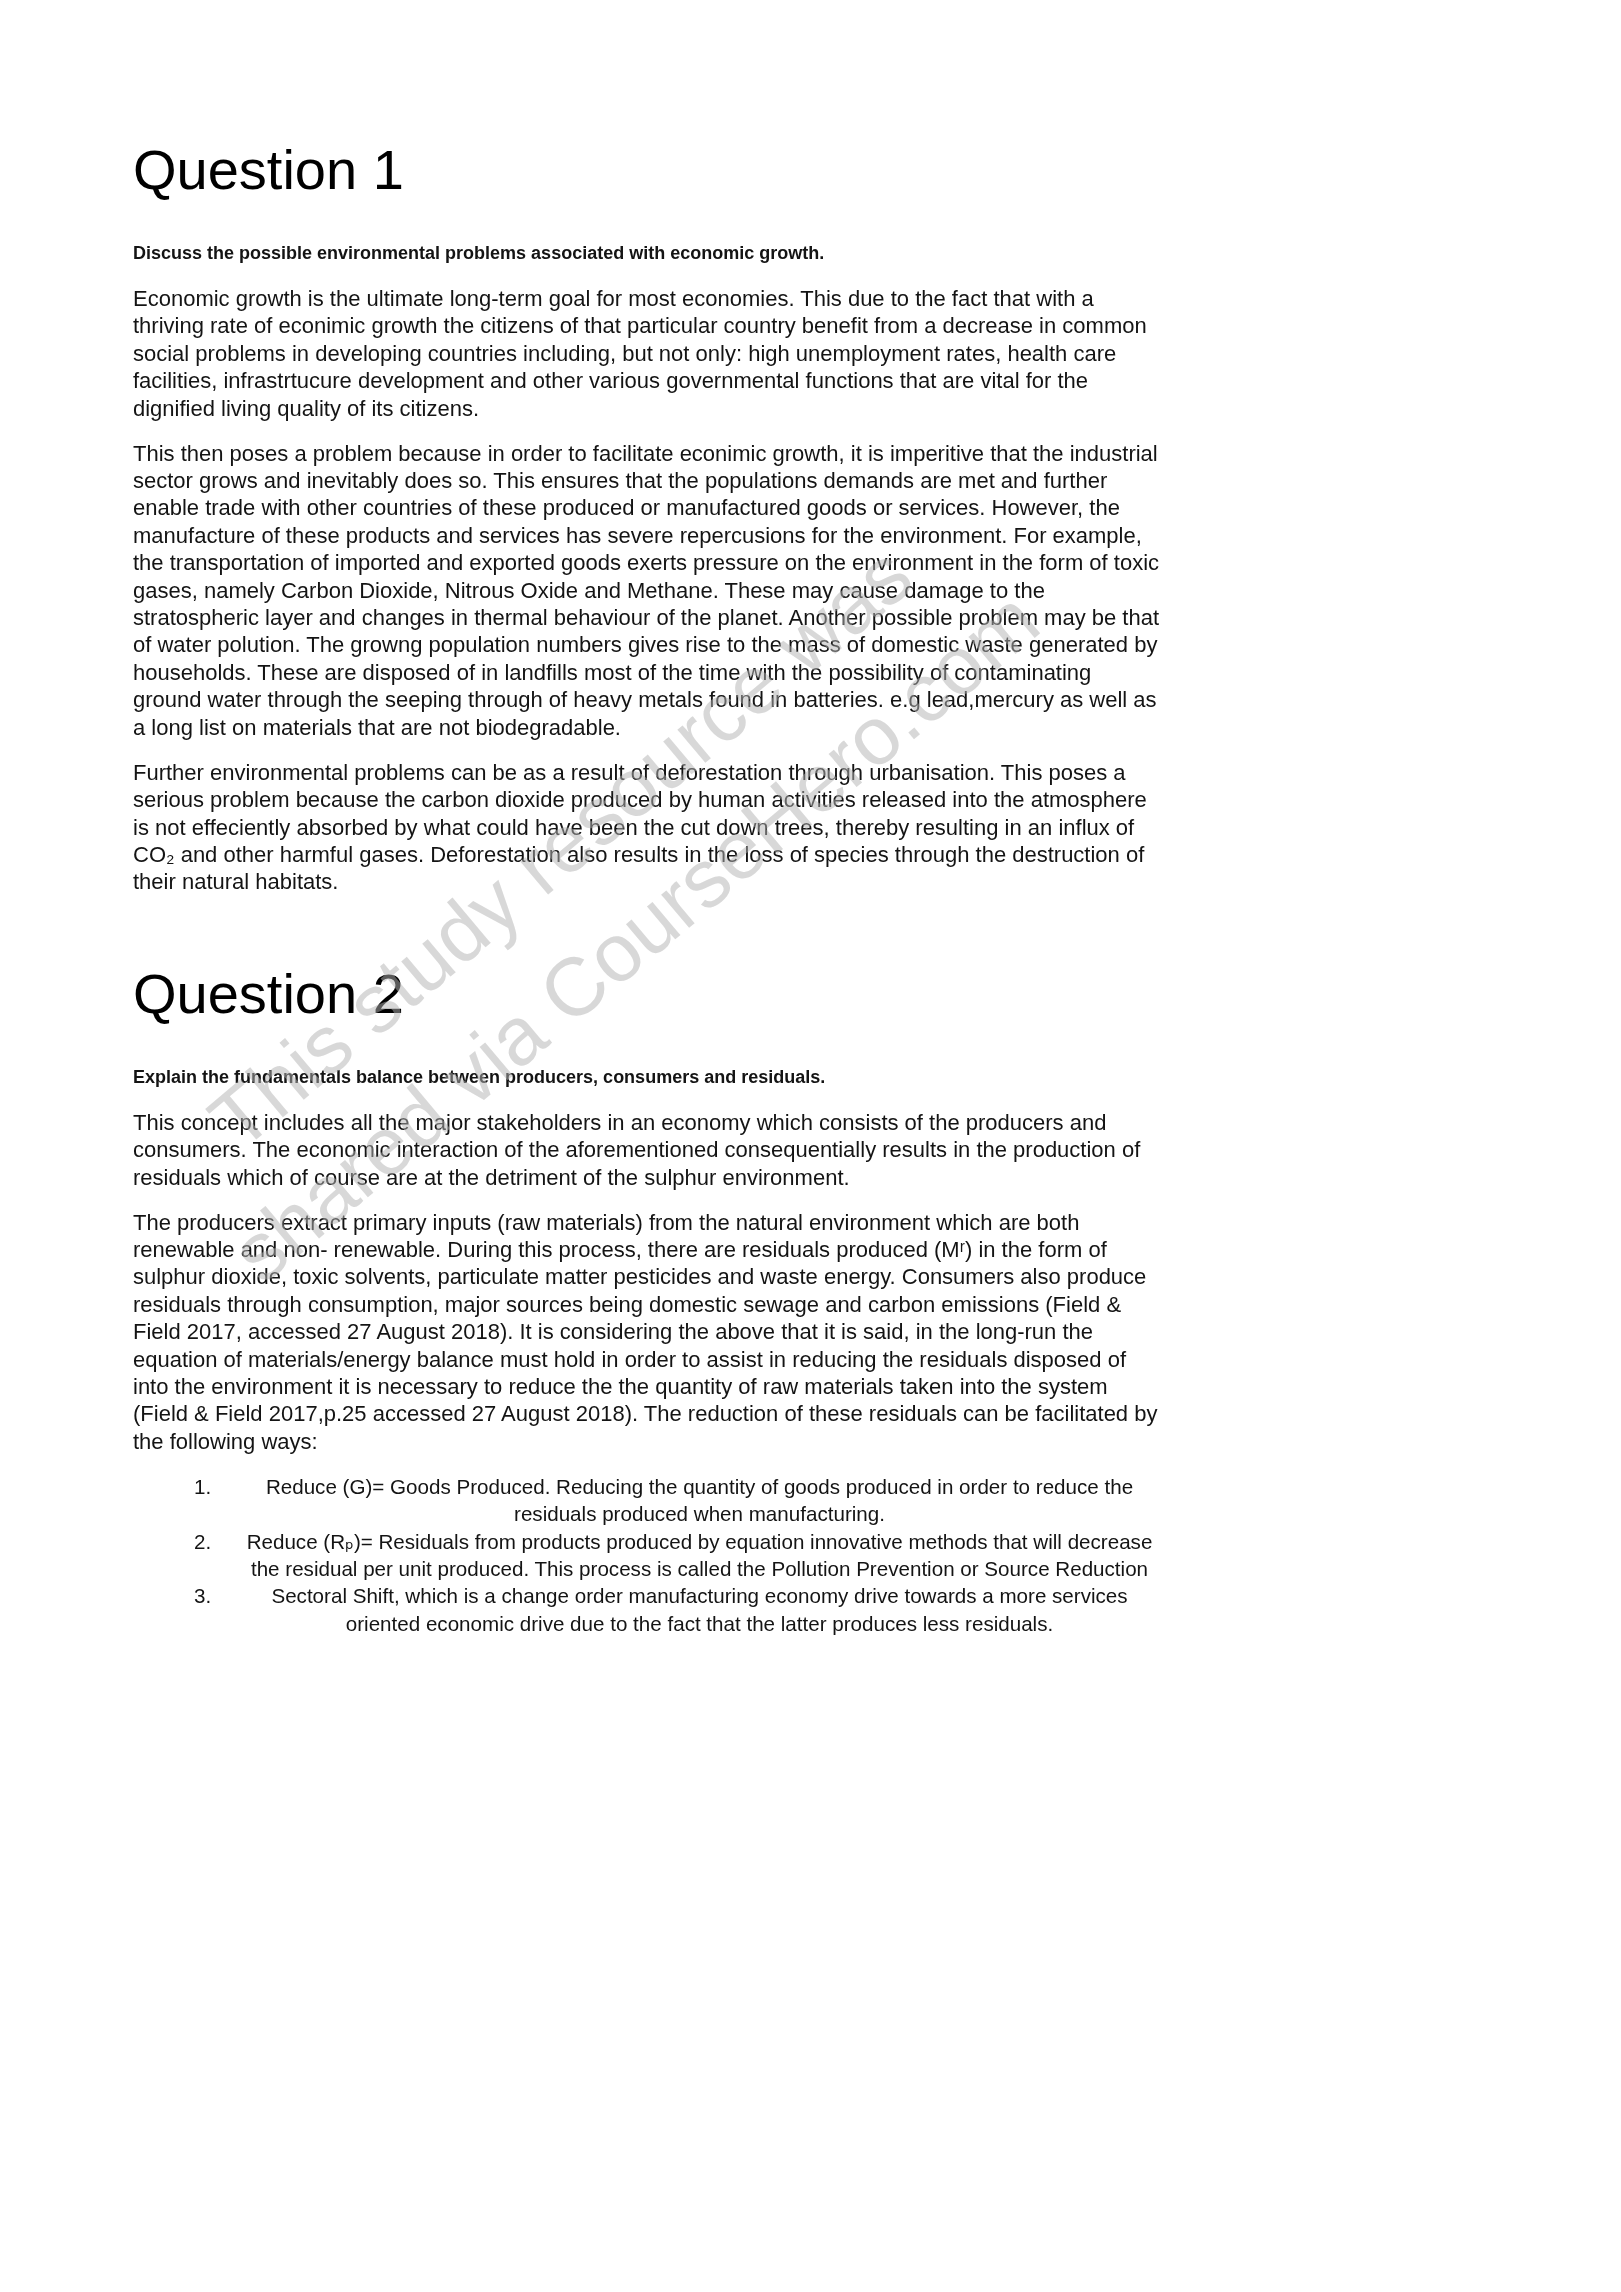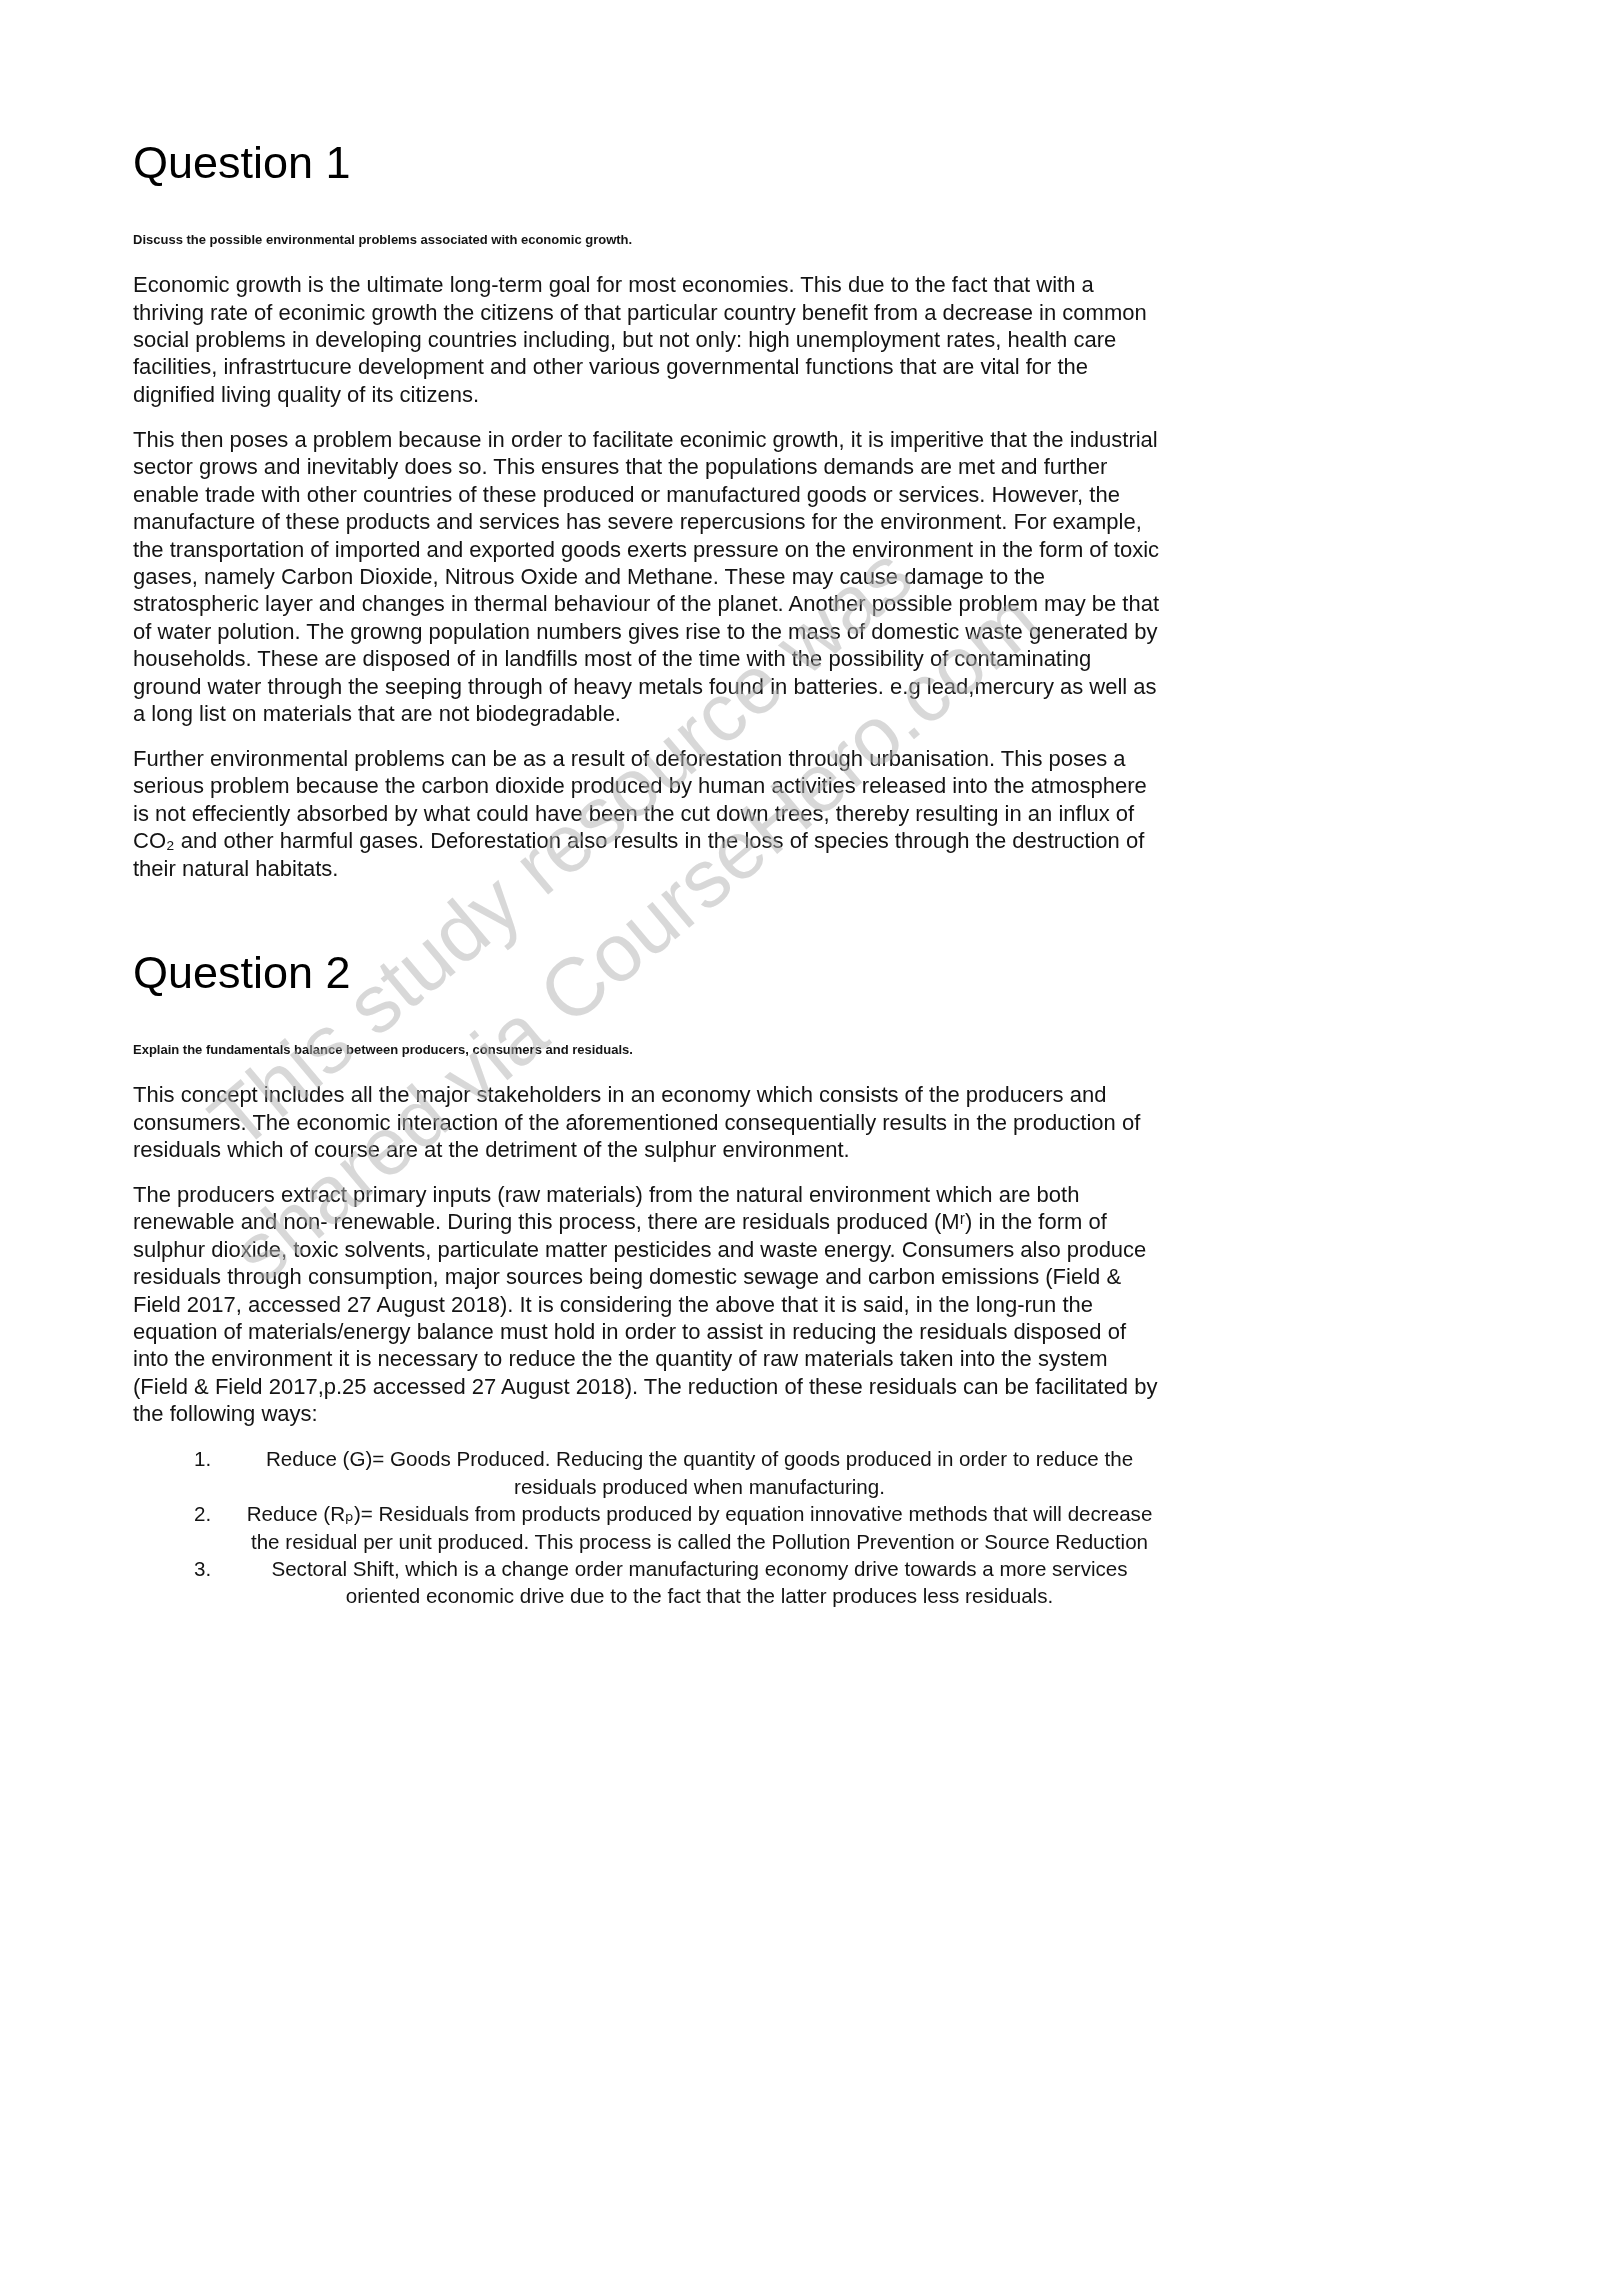--- a/index.html
+++ b/index.html
@@ -18,31 +18,31 @@
     width: 1621px;
     height: 2293px;
     padding: 135px 133px 0 133px;
   }
   .content {
     position: relative;
     width: 1027px;
     z-index: 1;
   }
   .question-heading {
-    font-size: 45px;
+    font-size: 56px;
     font-weight: 400;
     color: #000000;
     line-height: 1.25;
     margin: 0 0 35px 0;
   }
   .question-heading.second {
     margin-top: 63px;
   }
   .prompt {
-    font-size: 13px;
+    font-size: 18px;
     font-weight: 700;
     line-height: 27.4px;
     margin: 0 0 17.6px 0;
   }
   .para {
     font-size: 22px;
     font-weight: 400;
     line-height: 27.4px;
     margin: 0 0 17.6px 0;
   }

